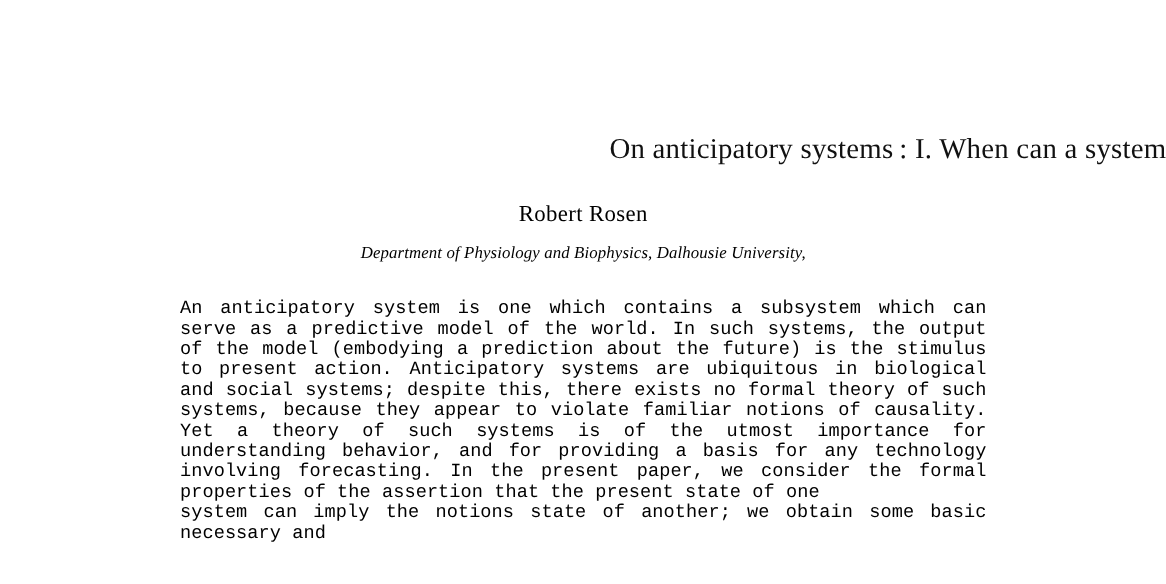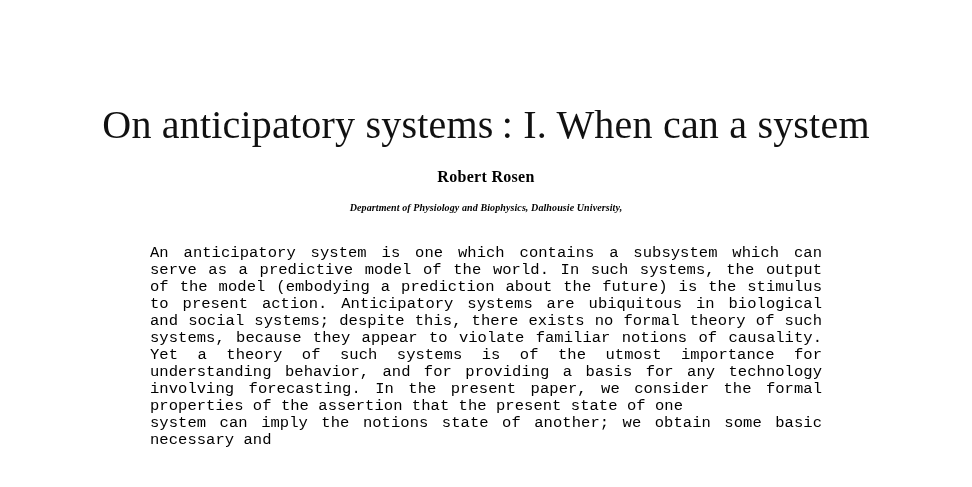--- a/index.html
+++ b/index.html
@@ -19,41 +19,42 @@
     width: 972px;
     height: 487px;
     background: #ffffff;
   }
   .title-block {
     margin-top: 104px;
     text-align: center;
   }
   .title-line {
     font-family: "Liberation Serif", serif;
-    font-size: 40px;
+    font-size: 24px;
     font-weight: 400;
     line-height: 42px;
     letter-spacing: 0.2px;
     color: #111111;
+    text-align: right;
   }
   .author {
     margin-top: 22px;
     text-align: center;
     font-family: "Liberation Serif", serif;
-    font-size: 16px;
-    font-weight: bold;
+    font-size: 19px;
+    font-weight: normal;
     letter-spacing: 0.3px;
   }
   .affiliation {
     margin-top: 11px;
     text-align: center;
     font-family: "Liberation Serif", serif;
     font-style: italic;
-    font-weight: bold;
-    font-size: 10px;
+    font-weight: normal;
+    font-size: 14px;
     line-height: 21px;
     letter-spacing: 0.1px;
   }
   .abstract {
     margin: 27px auto 0 auto;
     width: 672px;
     font-family: Liberation Mono, monospace;
     font-size: 15.5px;
     line-height: 17px;
     text-align: justify;

